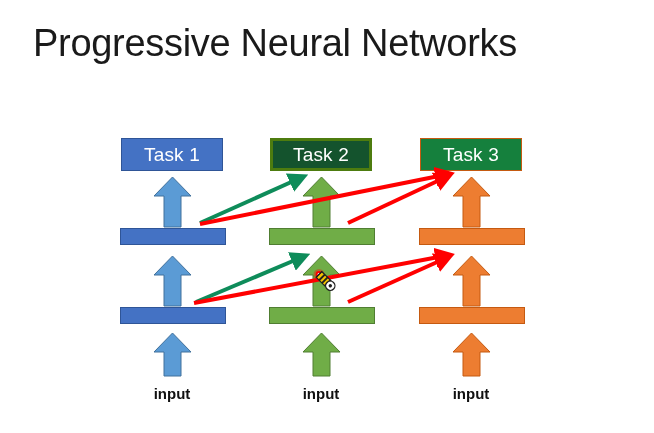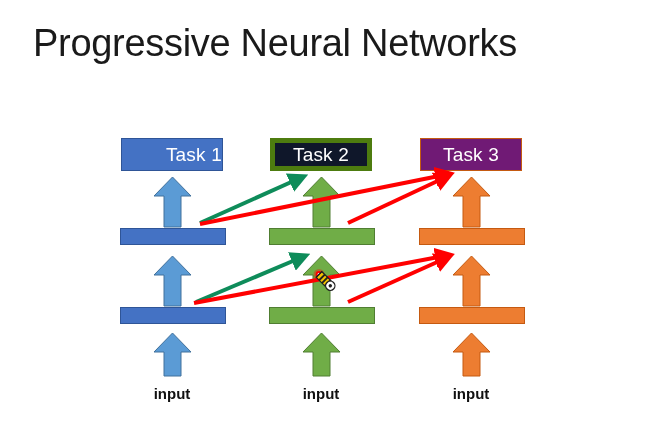--- a/index.html
+++ b/index.html
@@ -85,21 +85,21 @@
 </style>
 </head>
 <body>
 
 <div id="slide">
 
   <div id="slide-title">Progressive Neural Networks</div>
 
   <div class="diagram">
 
-    <div class="task-box" style="left:121px; top:138px; background:#4472C4; border:1px solid #2F5597;justify-content:flex-end;">
+    <div class="task-box" style="left:121px; top:138px; background:#4472C4; border:1px solid #2F5597;">
       <span>Task 1</span>
     </div>
 
     <svg class="arrow-svg" style="left:154px; top:177px;" width="37" height="50" viewBox="0 0 37 50">
       <polygon points="18.5,0 37,19 27,19 27,50 10,50 10,19 0,19" fill="#5B9BD5" stroke="#41719C" stroke-width="1"></polygon>
     </svg>
 
     <div class="layer-bar" style="left:120px; top:228px; background:#4472C4; border:1px solid #2F5597;"></div>
 
     <svg class="arrow-svg" style="left:154px; top:256px;" width="37" height="50" viewBox="0 0 37 50">
@@ -109,21 +109,21 @@
     <div class="layer-bar" style="left:120px; top:307px; background:#4472C4; border:1px solid #2F5597;"></div>
 
     <svg class="arrow-svg" style="left:154px; top:333px;" width="37" height="43" viewBox="0 0 37 43">
       <polygon points="18.5,0 37,19 27,19 27,43 10,43 10,19 0,19" fill="#5B9BD5" stroke="#41719C" stroke-width="1"></polygon>
     </svg>
 
     <div class="input-label" style="left:112px; top:385px;">
       <span>input</span>
     </div>
 
-    <div class="task-box" style="left:270px; top:138px; background:#0f172a; border:5px solid #4d7c0f;">
+    <div class="task-box" style="left:270px; top:138px; background:#14532d; border:3px solid #4d7c0f;">
       <span>Task 2</span>
     </div>
 
     <svg class="arrow-svg" style="left:303px; top:177px;" width="37" height="50" viewBox="0 0 37 50">
       <polygon points="18.5,0 37,19 27,19 27,50 10,50 10,19 0,19" fill="#70AD47" stroke="#507E32" stroke-width="1"></polygon>
     </svg>
 
     <div class="layer-bar" style="left:269px; top:228px; background:#70AD47; border:1px solid #507E32;"></div>
 
     <svg class="arrow-svg" style="left:303px; top:256px;" width="37" height="50" viewBox="0 0 37 50">
@@ -133,21 +133,21 @@
     <div class="layer-bar" style="left:269px; top:307px; background:#70AD47; border:1px solid #507E32;"></div>
 
     <svg class="arrow-svg" style="left:303px; top:333px;" width="37" height="43" viewBox="0 0 37 43">
       <polygon points="18.5,0 37,19 27,19 27,43 10,43 10,19 0,19" fill="#70AD47" stroke="#507E32" stroke-width="1"></polygon>
     </svg>
 
     <div class="input-label" style="left:261px; top:385px;">
       <span>input</span>
     </div>
 
-    <div class="task-box" style="left:420px; top:138px; background:#701a75; border:1px solid #C55A11;">
+    <div class="task-box" style="left:420px; top:138px; background:#15803d; border:1px solid #C55A11;">
       <span>Task 3</span>
     </div>
 
     <svg class="arrow-svg" style="left:453px; top:177px;" width="37" height="50" viewBox="0 0 37 50">
       <polygon points="18.5,0 37,19 27,19 27,50 10,50 10,19 0,19" fill="#ED7D31" stroke="#C55A11" stroke-width="1"></polygon>
     </svg>
 
     <div class="layer-bar" style="left:419px; top:228px; background:#ED7D31; border:1px solid #C55A11;"></div>
 
     <svg class="arrow-svg" style="left:453px; top:256px;" width="37" height="50" viewBox="0 0 37 50">

